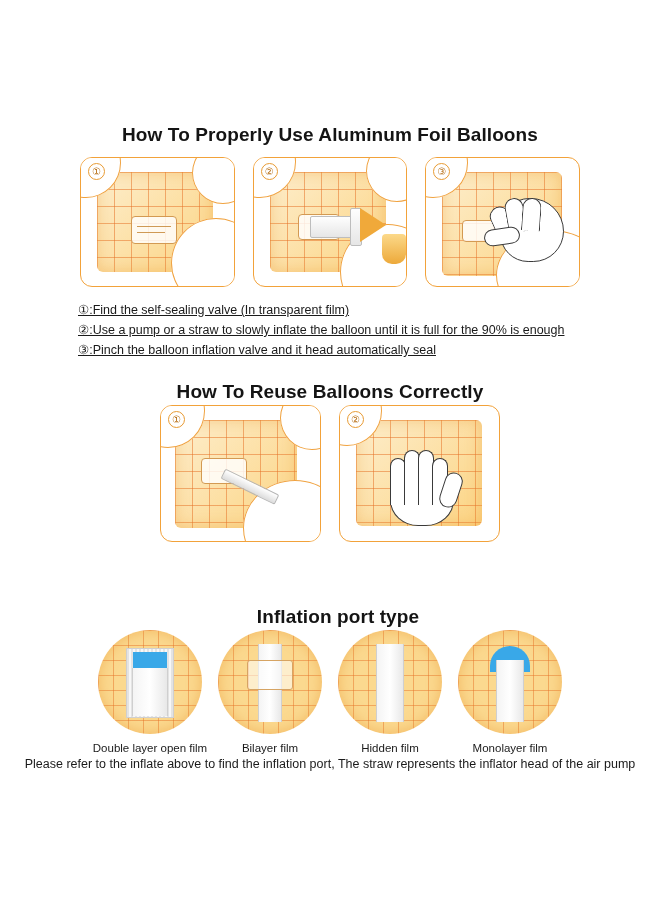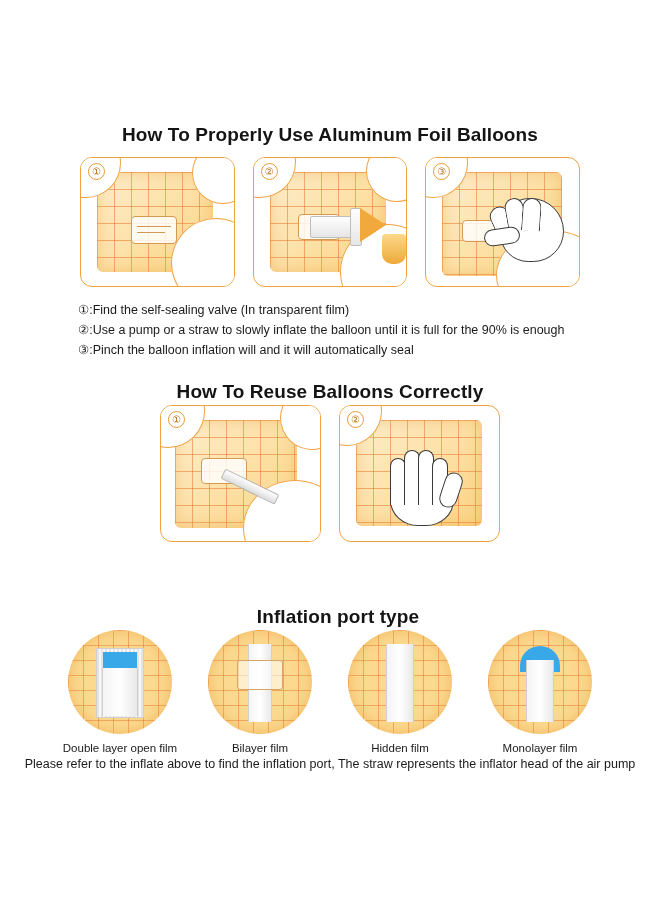--- a/index.html
+++ b/index.html
@@ -164,30 +164,30 @@
   }
 
   .caption-block {
     position: absolute;
     font-size: 12.5px;
     line-height: 20px;
     color: #1a1a1a;
   }
   #caps-1 { left: 78px; top: 300px; width: 520px; }
   #caps-2 { left: 160px; top: 549px; width: 420px; }
-  .caption-block div { white-space: nowrap; }
+  .caption-block div { white-space: nowrap; text-decoration: underline; }
 
   
   #ports {
     position: absolute;
     left: 60px;
     top: 630px;
     width: 540px;
     display: flex;
-    justify-content: space-between;
+    justify-content: center;
   }
   .port {
     width: 120px;
     text-align: center;
   }
   .port-circle {
     position: relative;
     width: 104px;
     height: 104px;
     margin: 0 auto;
@@ -278,21 +278,21 @@
       <div class="finger" style="left:80px;top:40px;width:17px;height:34px;transform:rotate(-10deg);"></div>
       <div class="finger" style="left:96px;top:40px;width:17px;height:32px;transform:rotate(4deg);"></div>
       <div class="thumb" style="left:58px;top:70px;width:34px;height:15px;transform:rotate(-8deg);"></div>
       <div class="step-badge">③</div>
     </div>
   </div>
 
   <div class="caption-block" id="caps-1">
     <div>①:Find the self-sealing valve (In transparent film)</div>
     <div>②:Use a pump or a straw to slowly inflate the balloon until it is full for the 90% is enough</div>
-    <div>③:Pinch the balloon inflation will and it will automatically seal</div>
+    <div>③:Pinch the balloon inflation valve and it head automatically seal</div>
   </div>
 
   <div class="section-title" id="title-2">How To Reuse Balloons Correctly</div>
 
   <div class="panel-row" id="row-2">
 
     <div class="panel wide">
       <div class="foil r1"></div>
       <div class="cut" style="left:-30px;top:-32px;width:74px;height:74px;border-radius:50%;border:none;box-shadow:0 0 0 1px #f0a23f inset;"></div>
       <div class="cut" style="right:-24px;top:-20px;width:64px;height:64px;border-radius:50%;border:none;box-shadow:0 0 0 1px #f0a23f inset;"></div>

